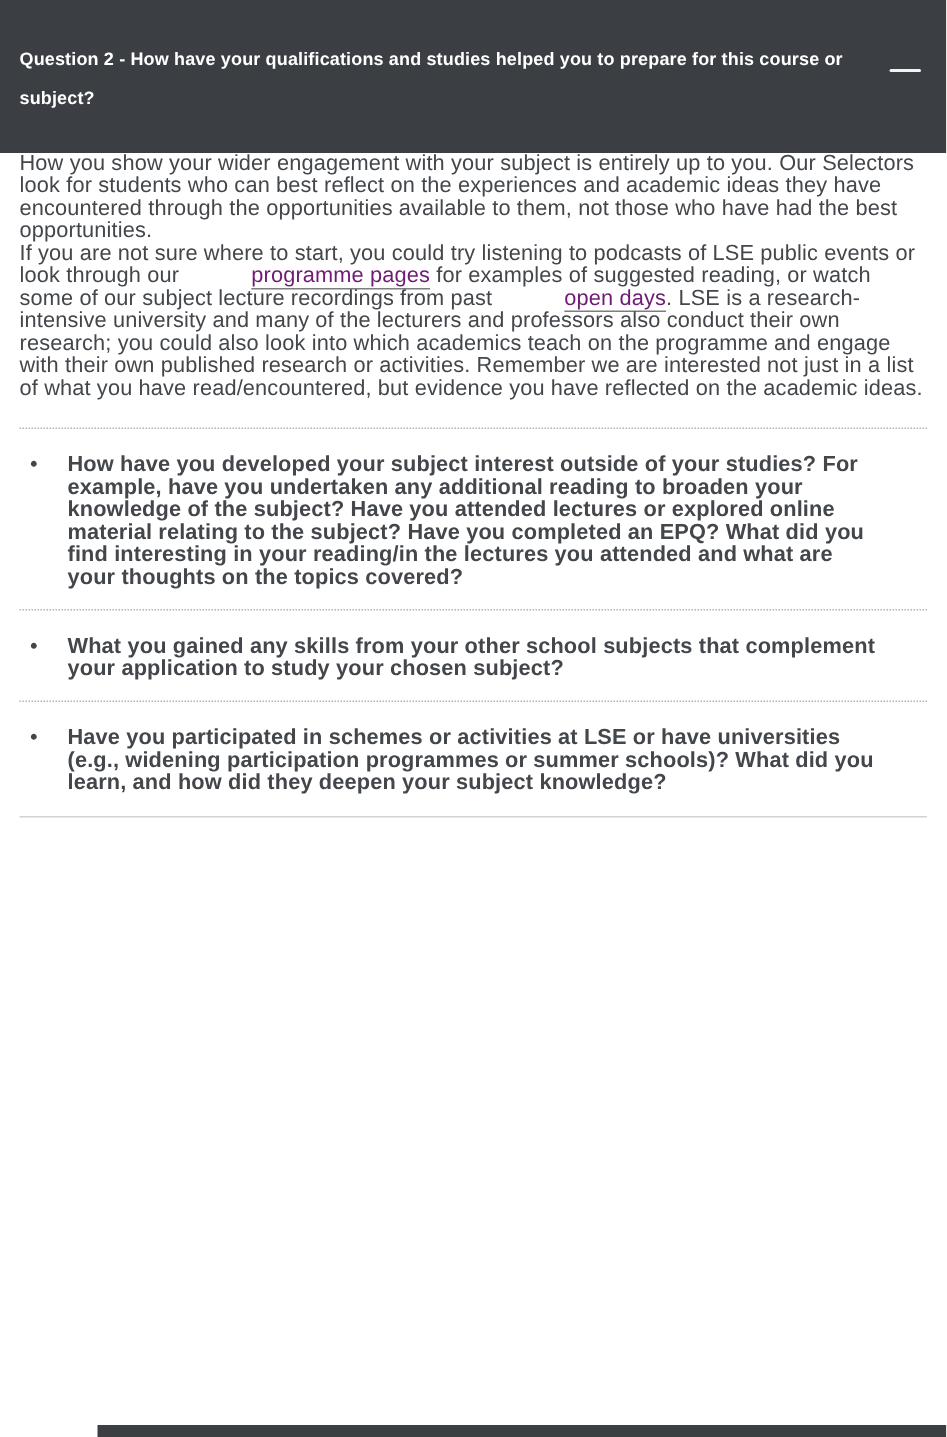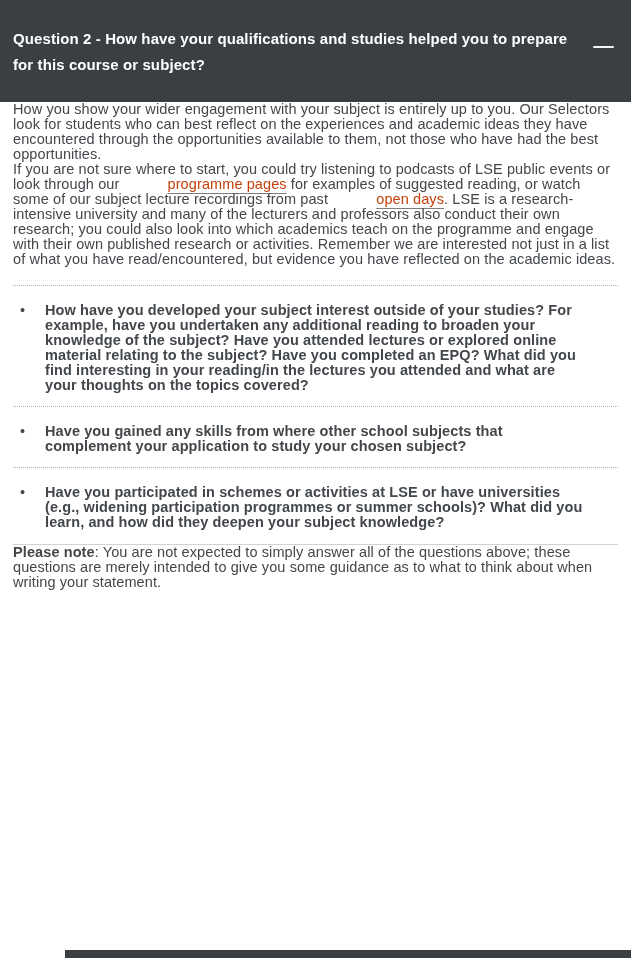--- a/index.html
+++ b/index.html
@@ -17,21 +17,21 @@
   .accordion-header {
     position: relative;
     background: #3b3e42;
     color: #ffffff;
     padding: 26px 50px 24px 13px;
     box-sizing: border-box;
     min-height: 102px;
     cursor: pointer;
   }
   .accordion-header .title {
-    font-size: 15px;
+    font-size: 12px;
     font-weight: bold;
     line-height: 26px;
     letter-spacing: 0.1px;
     max-width: 567px;
     display: block;
   }
   .collapse-icon {
     position: absolute;
     right: 17px;
     top: 46px;
@@ -46,21 +46,21 @@
     padding: 0 13px;
     font-size: 14.5px;
     line-height: 15px;
     letter-spacing: 0.1px;
   }
   .content p { margin: 0; }
   .p-intro    { margin-top: 17px; }
   .p-guidance { margin-top: 21px; }
 
   .inline-link {
-    color: #c2410c;
+    color: #701a75;
     text-decoration: underline;
     text-decoration-color: #7d7d7d;
     text-underline-offset: 4px;
     cursor: pointer;
     padding-left: 44px;
   }
 
   .hr {
     border: none;
     height: 0;
@@ -122,31 +122,30 @@
 
     <div class="bullet-item">
       <span class="marker">•</span>
       <span class="bullet-text">How have you developed your subject interest outside of your studies? For example, have you undertaken any additional reading to broaden your knowledge of the subject? Have you attended lectures or explored online material relating to the subject? Have you completed an EPQ? What did you find interesting in your reading/in the lectures you attended and what are your thoughts on the topics covered?</span>
     </div>
 
     <hr class="hr dotted hr-mid">
 
     <div class="bullet-item">
       <span class="marker">•</span>
-      <span class="bullet-text">Have you gained any skills from where other school subjects that complement your application to study your chosen subject?</span>
+      <span class="bullet-text">What you gained any skills from your other school subjects that complement your application to study your chosen subject?</span>
     </div>
 
     <hr class="hr dotted hr-mid">
 
     <div class="bullet-item">
       <span class="marker">•</span>
       <span class="bullet-text">Have you participated in schemes or activities at LSE or have universities (e.g., widening participation programmes or summer schools)? What did you learn, and how did they deepen your subject knowledge?</span>
     </div>
 
     <hr class="hr solid hr-last">
 
-    <p class="p-note"><b>Please note</b><span>: You are not expected to simply answer all of the questions above; these questions are merely intended to give you some guidance as to what to think about when writing your statement.</span></p>
 
   </div>
 
   <div class="next-header-sliver"></div>
 
 </div>
 
 </body></html>

